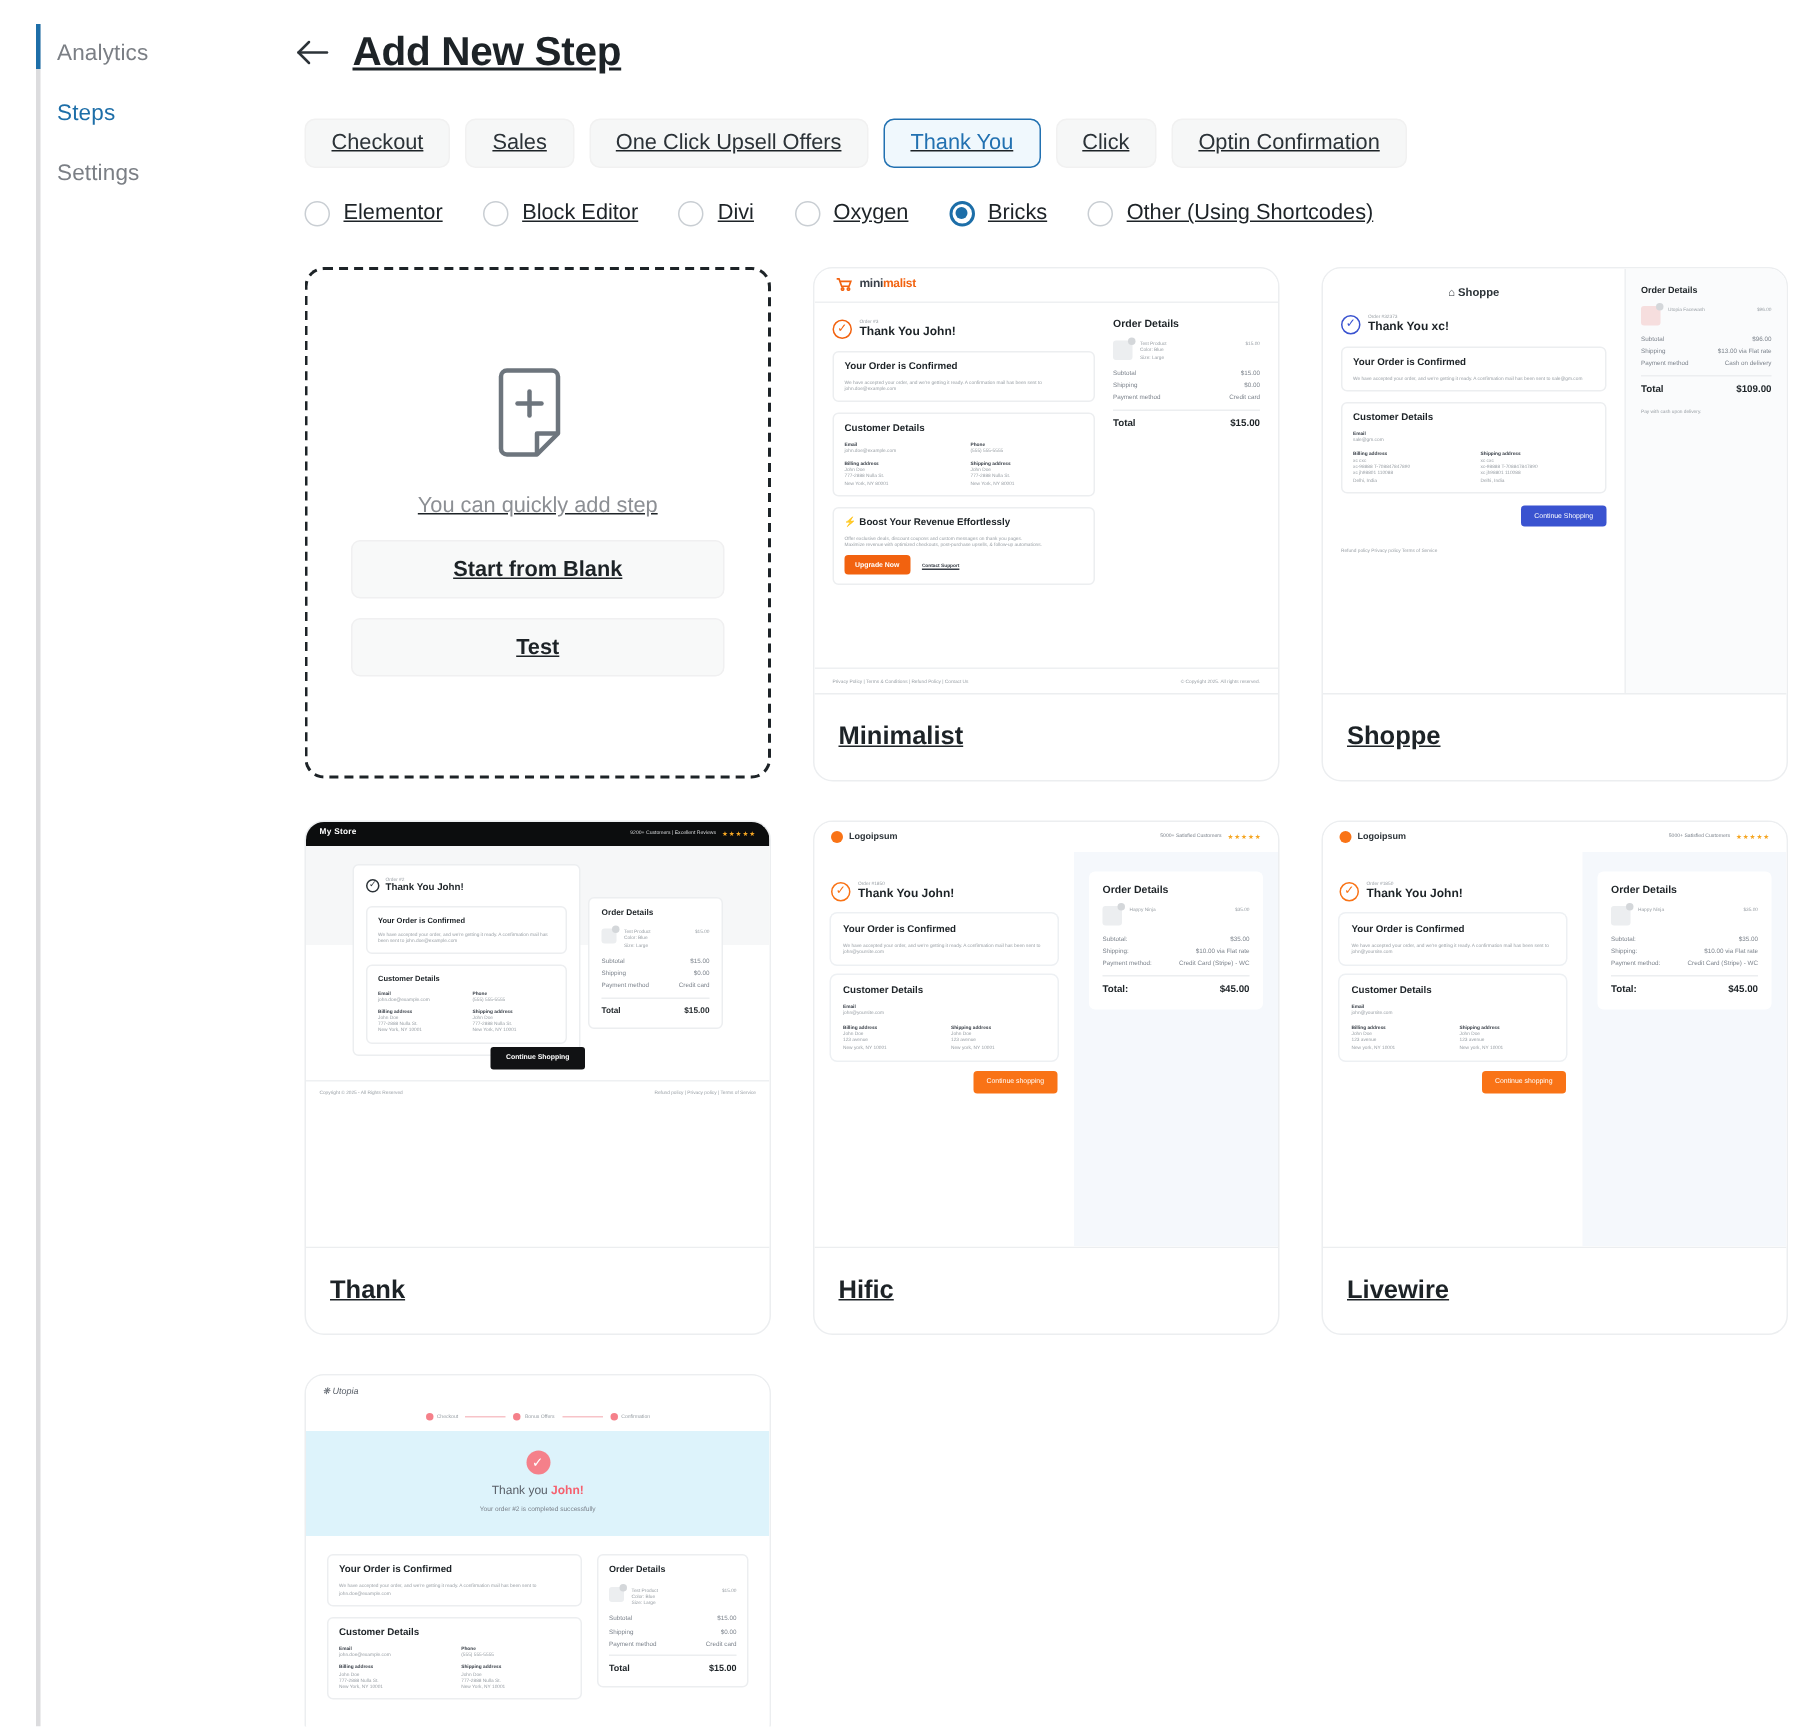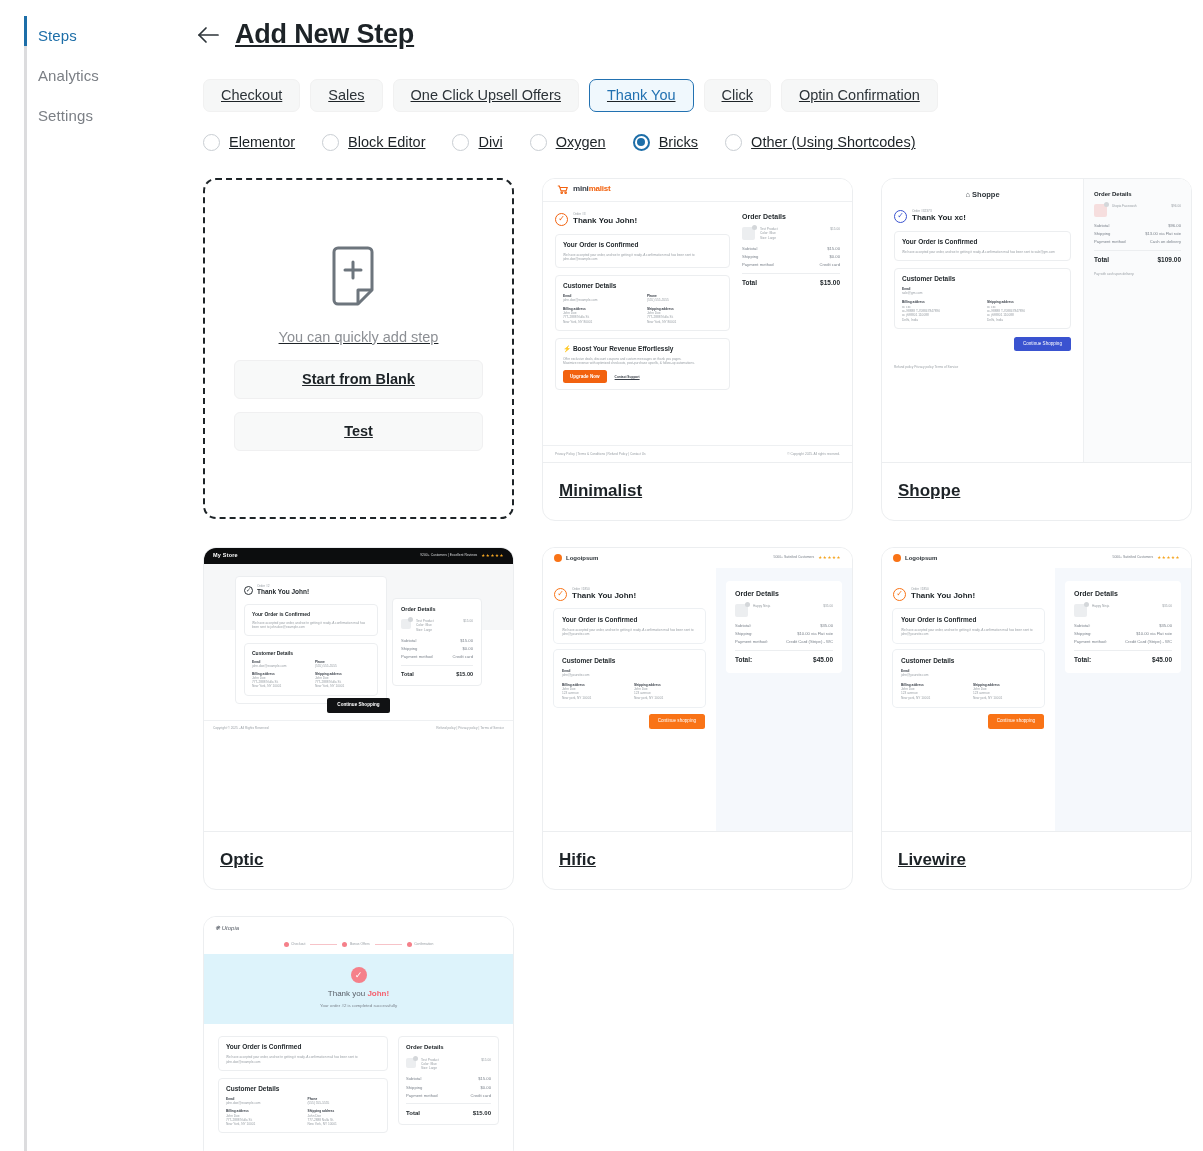--- a/index.html
+++ b/index.html
@@ -198,25 +198,25 @@
 </style>
 </head>
 <body>
 
 <div class="app">
 
   <nav class="sidebar">
     <div class="sidebar-rail"></div>
     <div class="sidebar-rail-active"></div>
 
+    <div class="nav-item">
+      <span>Analytics</span>
+    </div>
     <div class="nav-item active">
       <span>Steps</span>
-    </div>
-    <div class="nav-item">
-      <span>Analytics</span>
     </div>
     <div class="nav-item">
       <span>Settings</span>
     </div>
   </nav>
 
   <div class="main">
 
     <div class="page-head">
       <div class="back-arrow">
@@ -527,21 +527,21 @@
             <div style="position:absolute;left:0;right:0;top:150px;text-align:center;">
               <span class="btn-dark">Continue Shopping</span>
             </div>
             <div class="o-foot">
               <span class="tiny muted">Copyright © 2025 - All Rights Reserved</span>
               <span class="tiny muted">Refund policy  |  Privacy policy  |  Terms of Service</span>
             </div>
           </div>
         </div>
         <div class="tpl-foot">
-          <span class="tpl-name">Optic</span>
+          <span class="tpl-name">Thank</span>
         </div>
       </div>
 
       <div class="tpl-card tall">
         <div class="tpl-preview">
           <div class="mini">
             <div class="h-head">
               <span class="h-logo">
                   <span class="h-dot"></span>
                   <span>Logoipsum</span>

